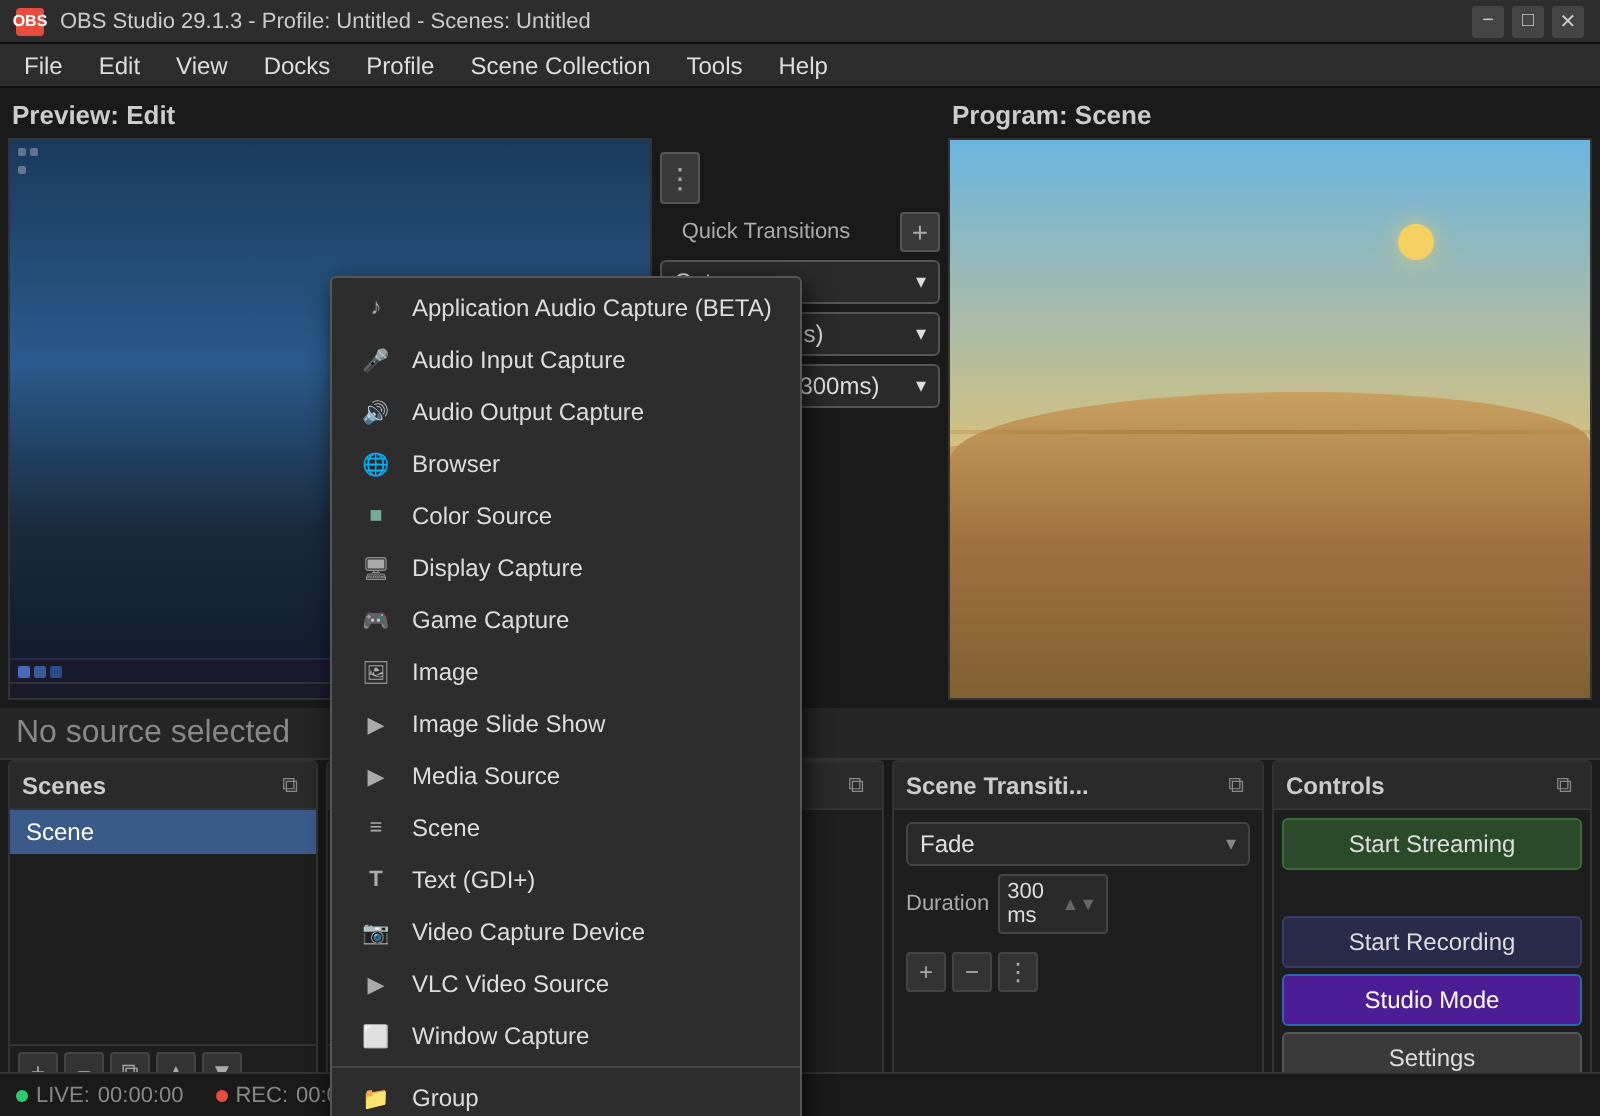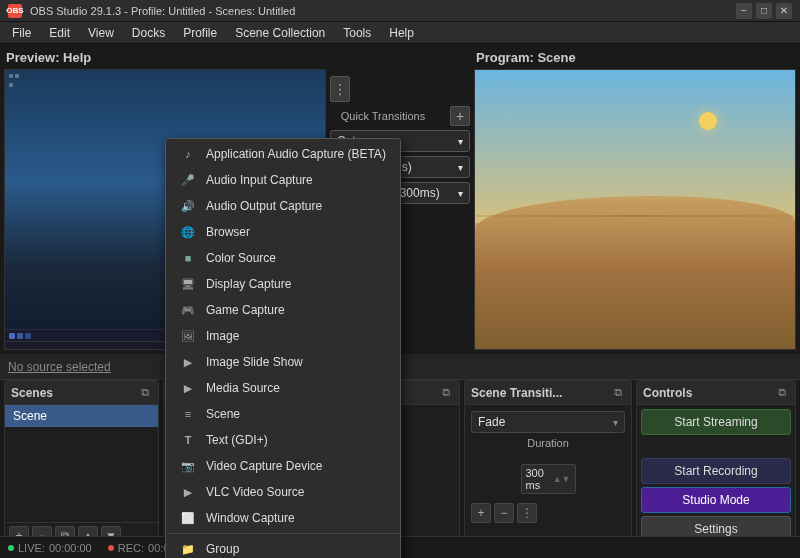--- a/index.html
+++ b/index.html
@@ -306,41 +306,40 @@
       font-size: 12px;
     }
 
     
     .sources-panel { flex: 1; }
 
     
     .audio-panel { width: 160px; }
 
     
-    .transitions-panel { width: 168px; }
+    .transitions-panel { width: 186px; }
     .transitions-content {
       padding: 6px;
       display: flex;
       flex-direction: column;
       gap: 4px;
     }
     .select-row {
       display: flex;
       align-items: center;
       background: #2a2a2a;
       border: 1px solid #444;
       border-radius: 3px;
       padding: 3px 6px;
       justify-content: space-between;
     }
     .duration-row {
       display: flex;
       align-items: center;
-      gap: 15px;
-      flex-direction: column;
+      gap: 4px;
     }
     .duration-label { color: #aaa; font-size: 11px; }
     .duration-input {
       background: #2a2a2a;
       border: 1px solid #444;
       color: #ddd;
       padding: 2px 4px;
       border-radius: 2px;
       width: 55px;
       font-size: 11px;
@@ -481,21 +480,21 @@
   <div class="menu-item">Docks</div>
   <div class="menu-item">Profile</div>
   <div class="menu-item">Scene Collection</div>
   <div class="menu-item">Tools</div>
   <div class="menu-item">Help</div>
 </div>
 
 <div class="preview-area">
 
   <div class="preview-panel">
-    <div class="preview-label">Preview: Help</div>
+    <div class="preview-label">Preview: Edit</div>
     <div class="preview-screen">
       <div class="preview-screen-desktop">
         <div class="desktop-icons">
           <div class="desktop-icon-row">
             <div class="desktop-icon-dot"></div>
             <div class="desktop-icon-dot"></div>
           </div>
           <div class="desktop-icon-row" style="margin-top:3px">
             <div class="desktop-icon-dot"></div>
           </div>
@@ -543,21 +542,21 @@
 
         <div style="position:absolute;top:15%;left:70%;width:18px;height:18px;background:#f5d060;border-radius:50%;box-shadow:0 0 12px #f5d060aa;"></div>
 
         <div style="position:absolute;top:52%;left:0;right:0;height:2px;background:linear-gradient(90deg,rgba(180,130,60,0.3),rgba(160,110,40,0.6),rgba(180,130,60,0.3));"></div>
       </div>
     </div>
   </div>
 </div>
 
 <div class="source-status-bar">
-  <span style="color:#888;font-size:12px;text-decoration:underline;">No source selected</span>
+  <span style="color:#888;font-size:16px;">No source selected</span>
 </div>
 
 <div class="bottom-panels">
 
   <div class="panel scenes-panel">
     <div class="panel-header">
       <span class="panel-title">Scenes</span>
       <button class="panel-header-btn">⧉</button>
     </div>
     <div style="flex:1;overflow-y:auto;">

